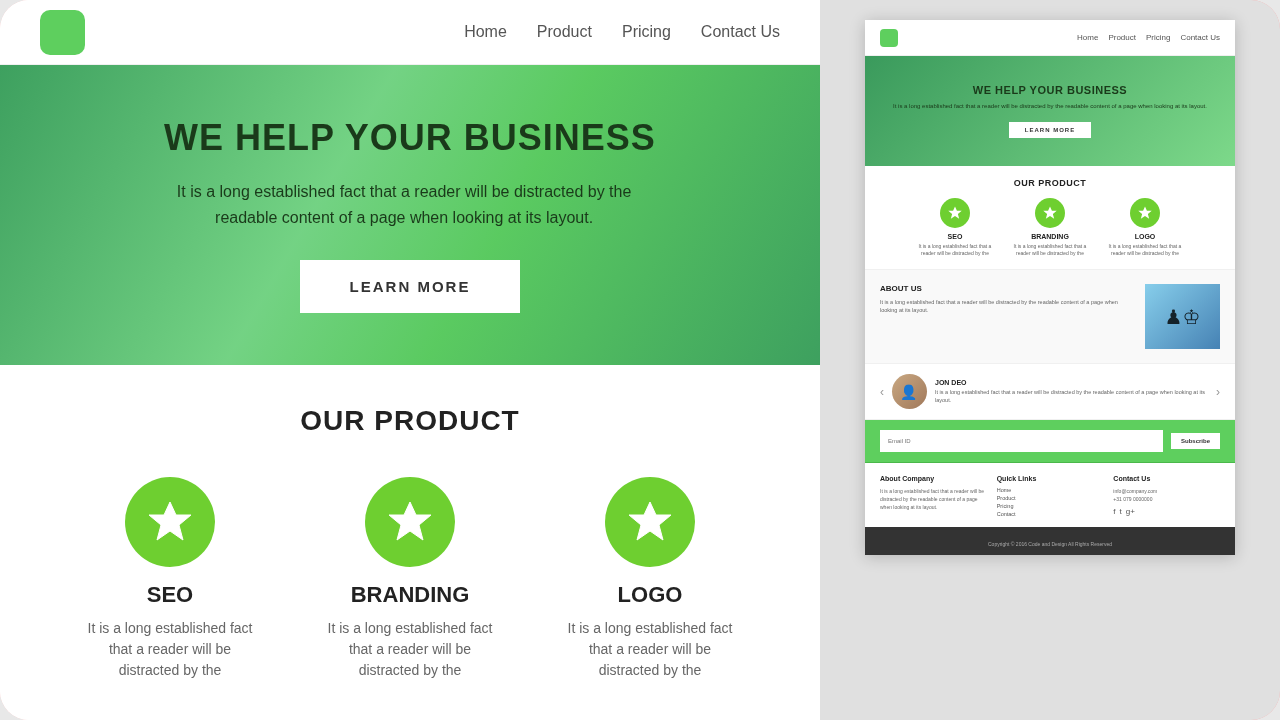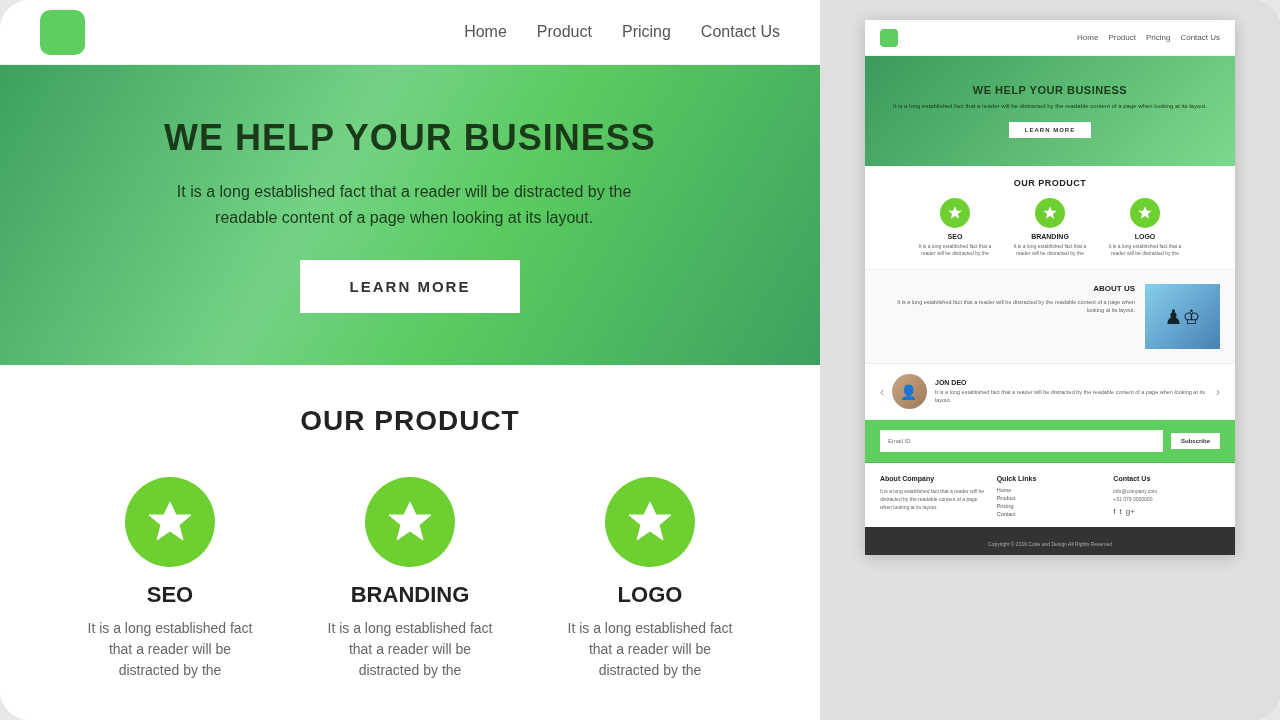--- a/index.html
+++ b/index.html
@@ -56,21 +56,21 @@
     .mini-product { background: #fff; padding: 12px 10px; border-bottom: 1px solid #f0f0f0; }
     .mini-section-title { text-align: center; font-size: 9px; font-weight: 900; color: #222; margin-bottom: 10px; letter-spacing: 0.5px; }
     .mini-products-grid { display: flex; justify-content: center; gap: 15px; }
     .mini-product-item { text-align: center; width: 80px; }
     .mini-product-icon { width: 30px; height: 30px; background: #6ecf30; border-radius: 50%; display: flex; align-items: center; justify-content: center; margin: 0 auto 5px; }
     .mini-product-icon svg { width: 16px; height: 16px; }
     .mini-product-name { font-size: 7px; font-weight: 700; color: #222; margin-bottom: 3px; }
     .mini-product-desc { font-size: 5px; color: #666; line-height: 1.4; }
     
     
-    .mini-about { background: #f9f9f9; padding: 14px 15px; border-bottom: 1px solid #f0f0f0; display: flex; align-items: flex-start; gap: 10px; text-align: right; }
+    .mini-about { background: #f9f9f9; padding: 14px 15px; border-bottom: 1px solid #f0f0f0; display: flex; align-items: flex-start; gap: 10px; }
     .mini-about-text { flex: 1; }
     .mini-about-title { font-size: 8px; font-weight: 900; color: #222; margin-bottom: 5px; }
     .mini-about-desc { font-size: 5.5px; color: #666; line-height: 1.5; }
     .mini-about-img { width: 75px; height: 65px; background: linear-gradient(135deg, #87ceeb, #4682b4); flex-shrink: 0; overflow: hidden; display: flex; align-items: center; justify-content: center; }
     .chess-pieces { font-size: 20px; opacity: 0.8; }
     
     
     .mini-testimonial { background: #fff; padding: 10px 15px; border-bottom: 1px solid #f0f0f0; display: flex; align-items: center; gap: 8px; }
     .mini-arrow { font-size: 12px; color: #999; cursor: pointer; flex-shrink: 0; }
     .mini-avatar { width: 35px; height: 35px; border-radius: 50%; background: linear-gradient(135deg, #c9a882, #a0785a); flex-shrink: 0; overflow: hidden; display: flex; align-items: center; justify-content: center; font-size: 14px; }

